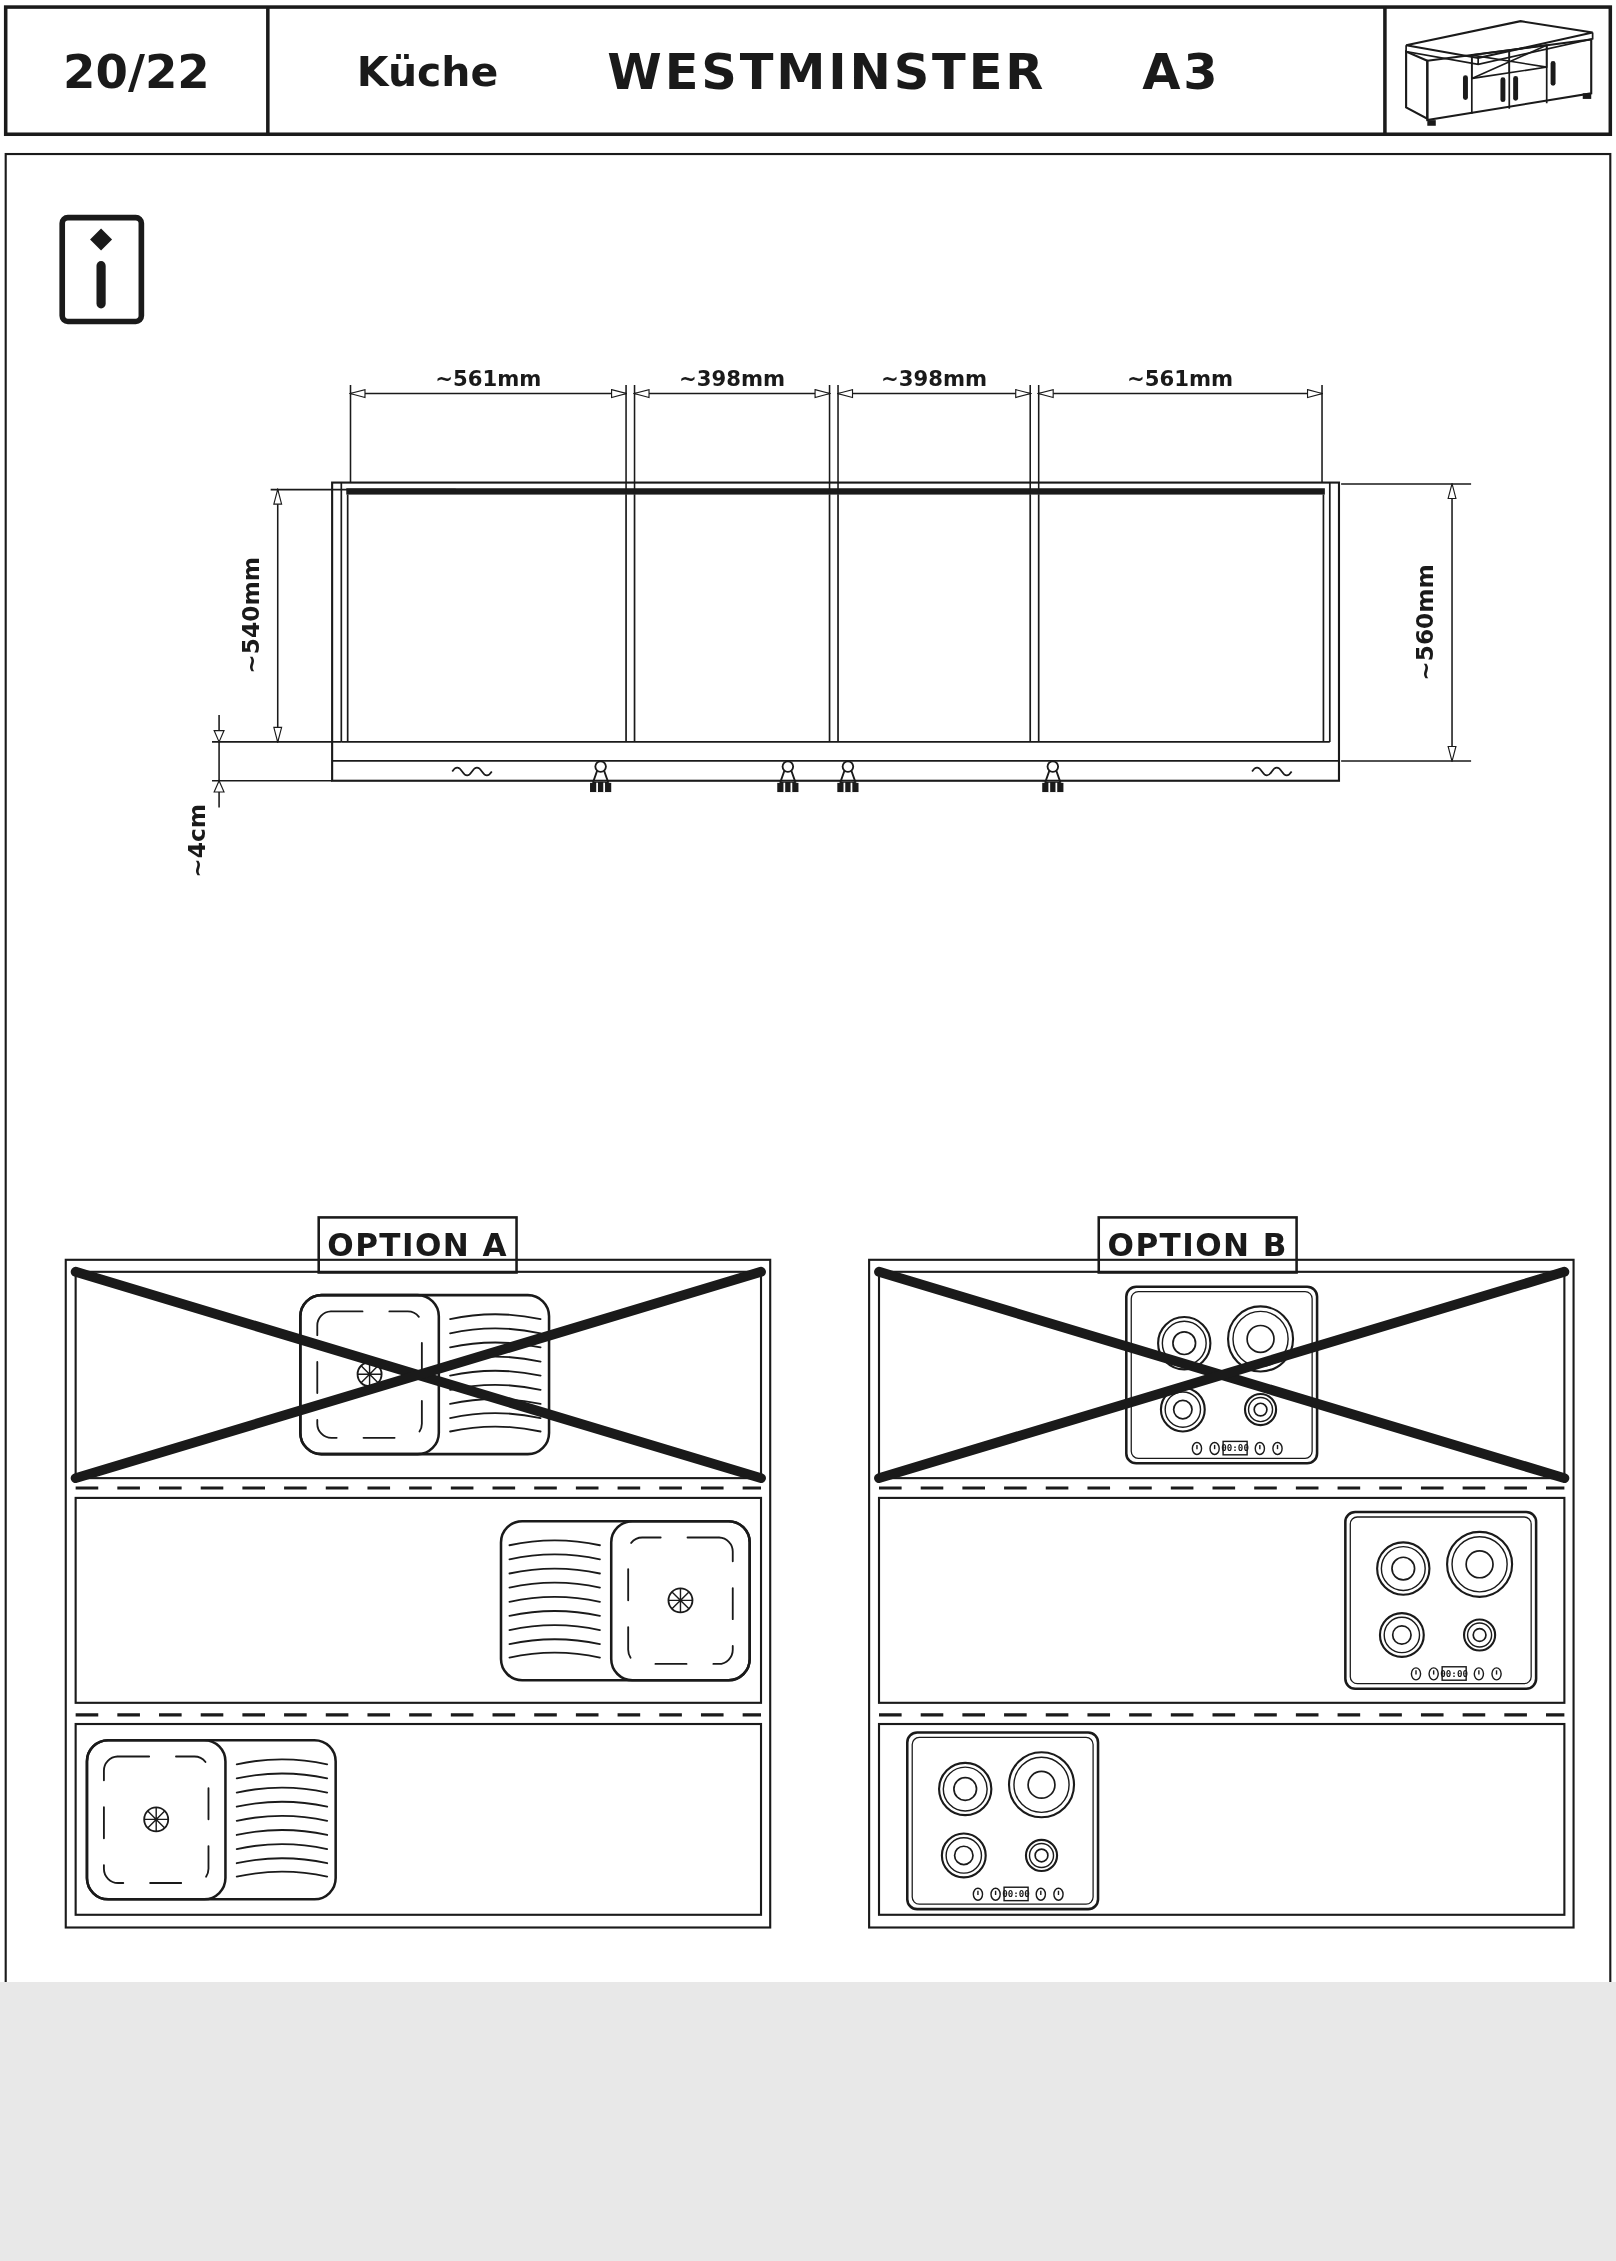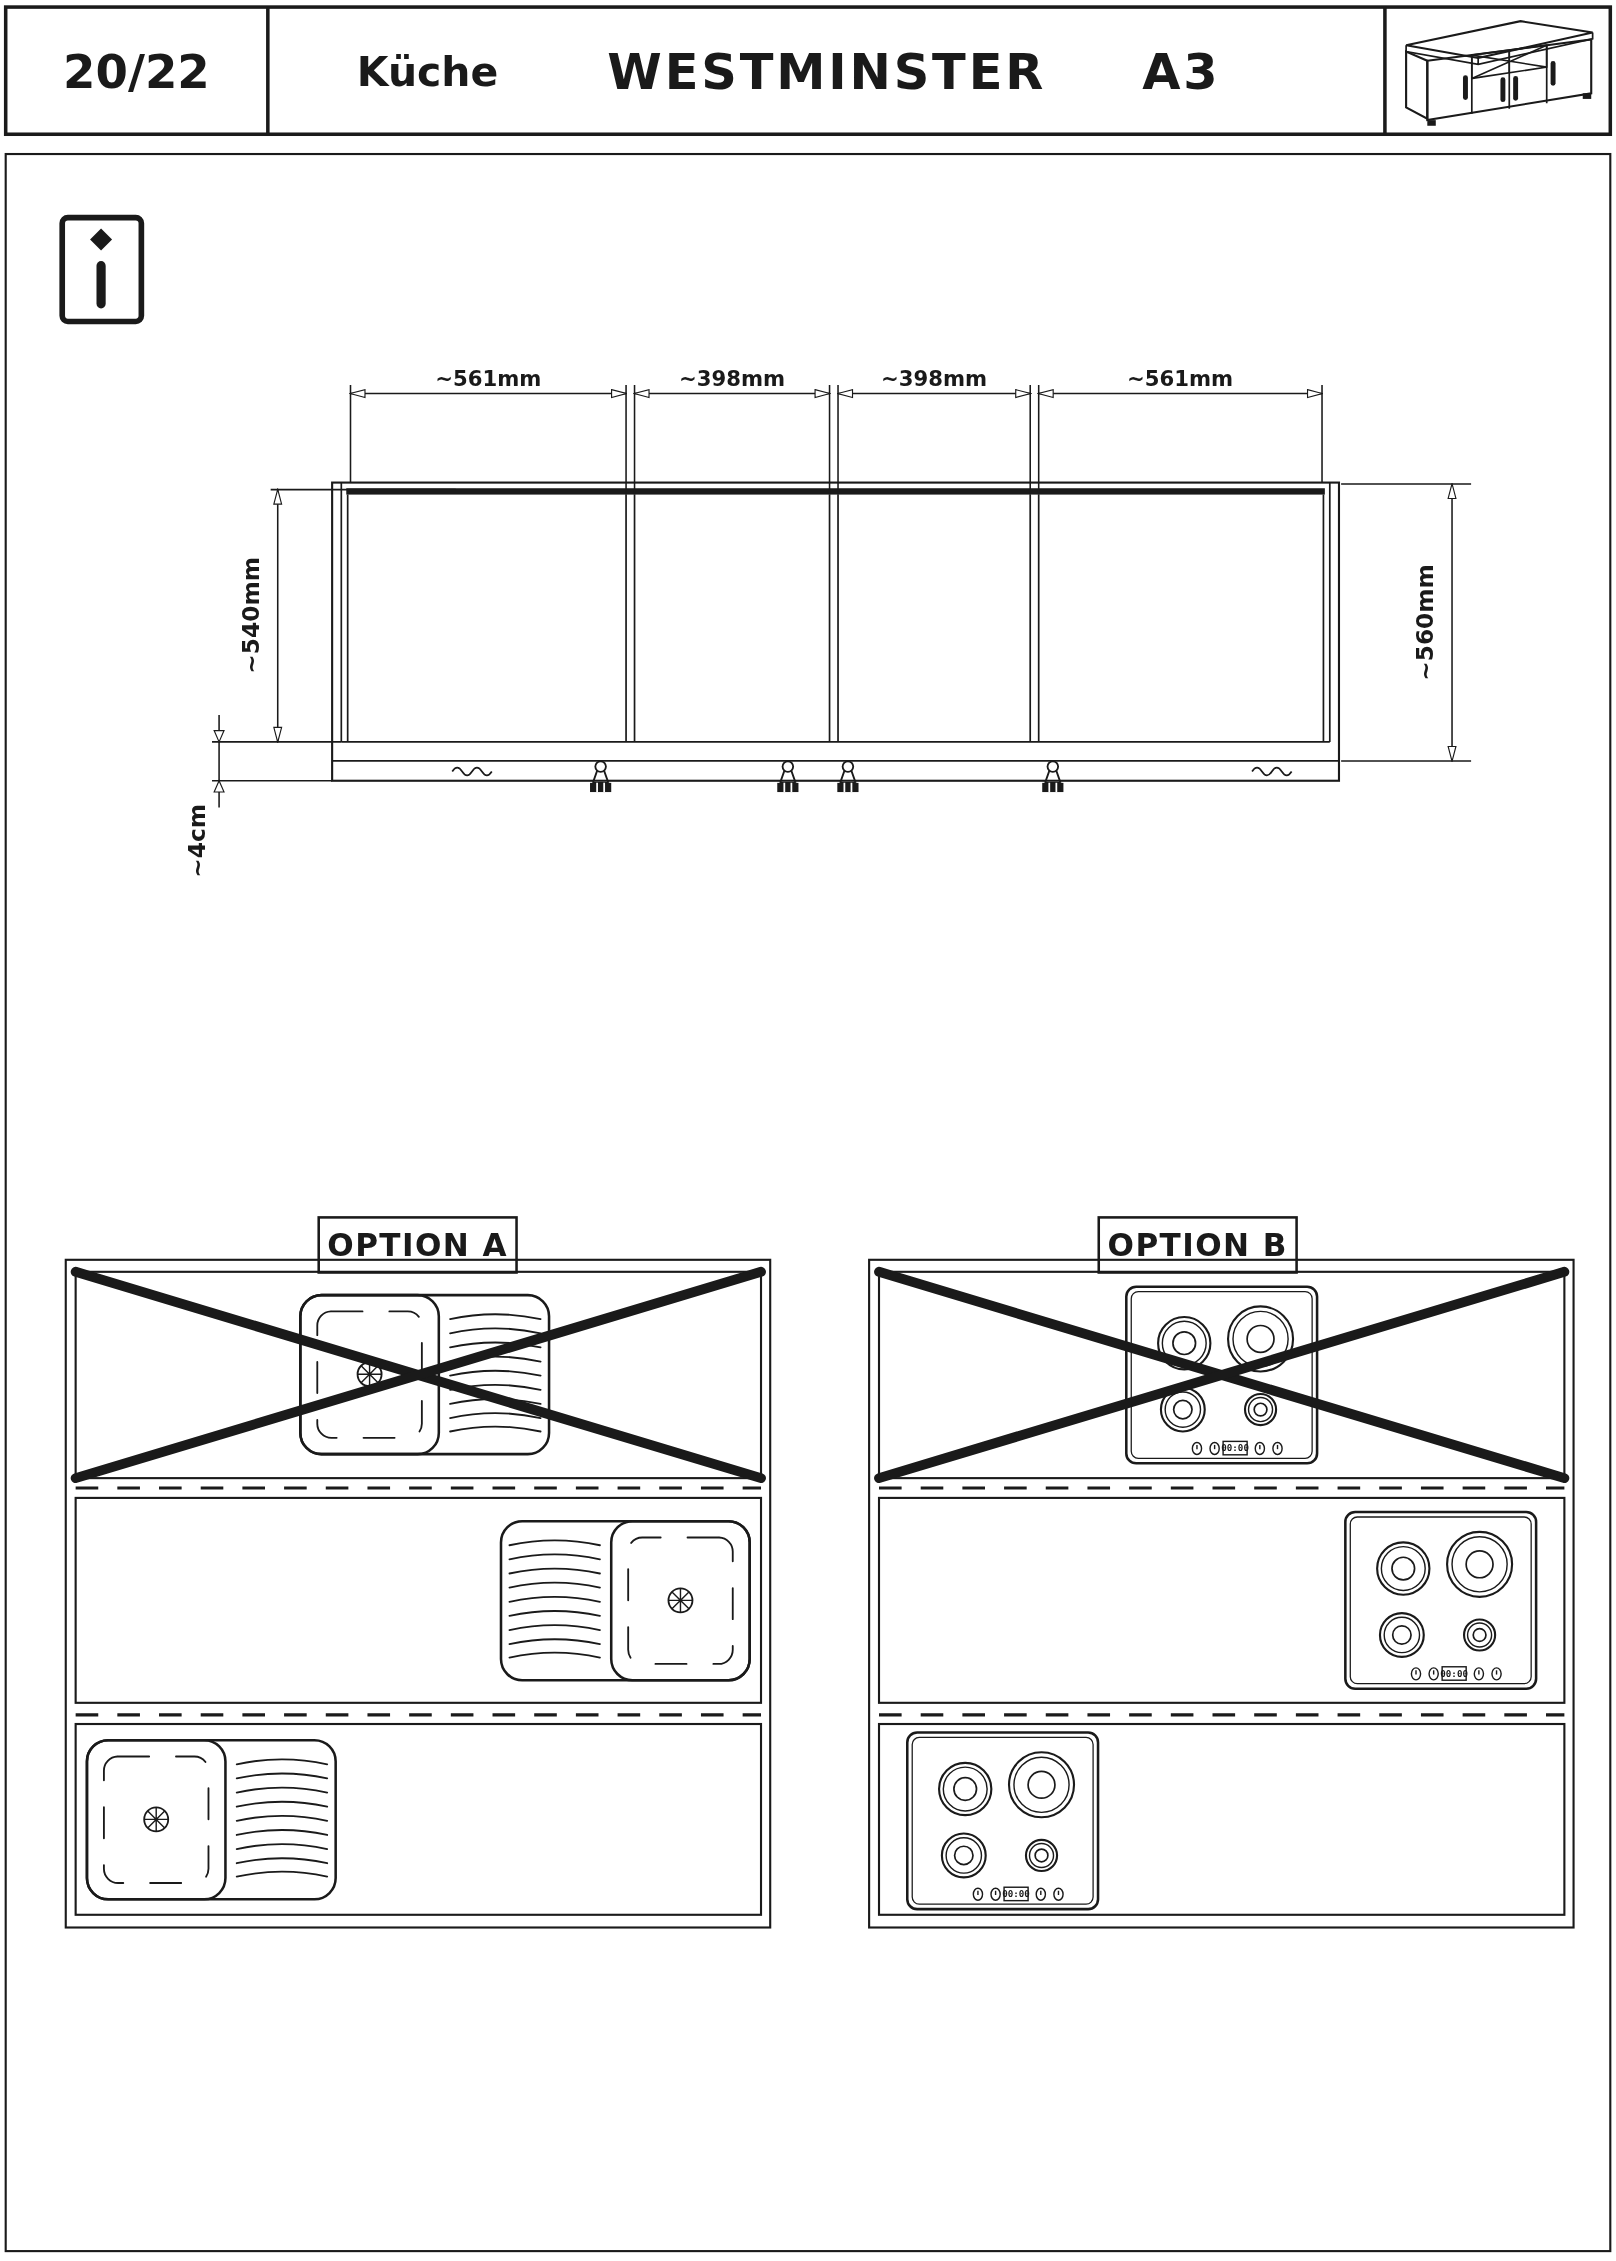--- a/index.html
+++ b/index.html
@@ -1,16 +1,16 @@
 <!DOCTYPE html>
 <html style="font-size:11.3px"><head>
 <meta charset="utf-8">
 <style>
   html,body{margin:0;padding:0;background:#e8e8e8;}
-  .page{position:relative;width:1616px;height:2261px;background:#ffffff;font-family:"DejaVu Sans",sans-serif;}
+  .page{position:relative;width:1616px;height:1982px;background:#ffffff;font-family:"DejaVu Sans",sans-serif;}
   svg{position:absolute;left:0;top:0;}
   svg text{fill:#1a1a1a;font-family:"DejaVu Sans",sans-serif;}
   .ln{stroke:#1a1a1a;fill:none;}
   .thin{stroke-width:2.2;}
   .mid{stroke-width:3;}
   .thick{stroke-width:3.6;}
   .xline{stroke:#1a1a1a;stroke-width:14;stroke-linecap:round;}
   .dash{stroke:#1a1a1a;stroke-width:4.5;stroke-dasharray:32 27;}
   .dimtxt{font-size:30px;font-weight:bold;}
   .dimtxtv{font-size:33px;font-weight:bold;}

